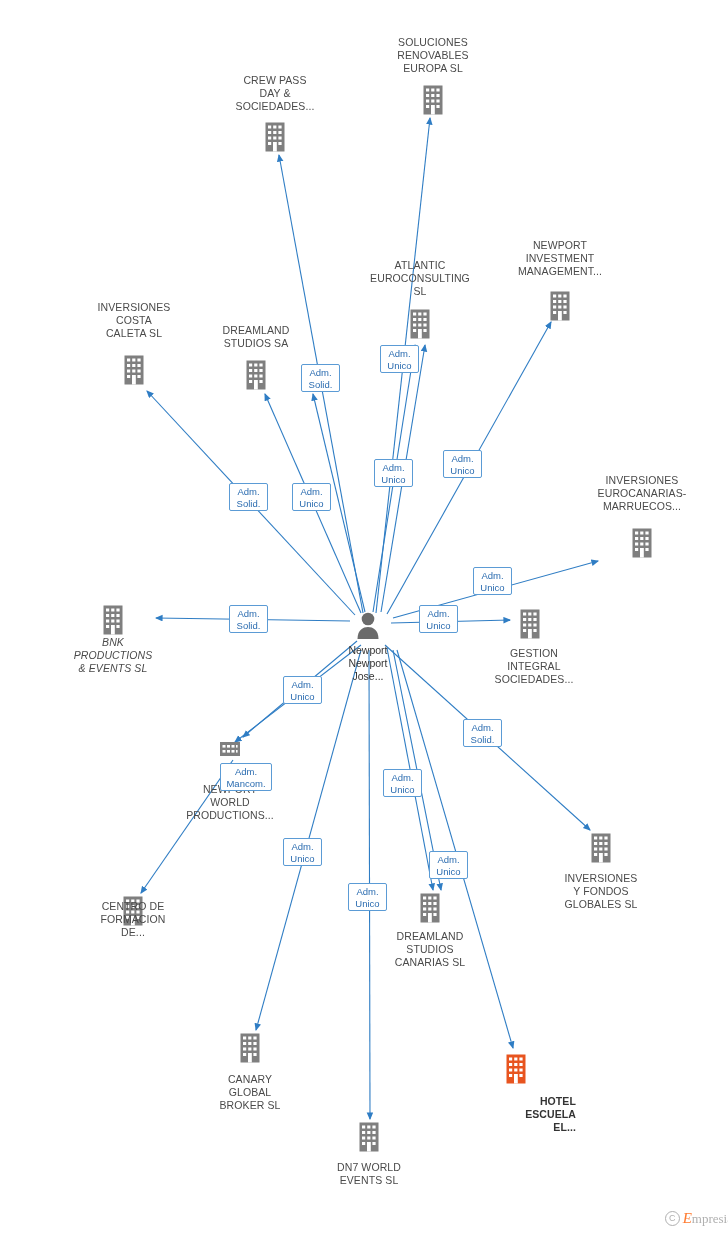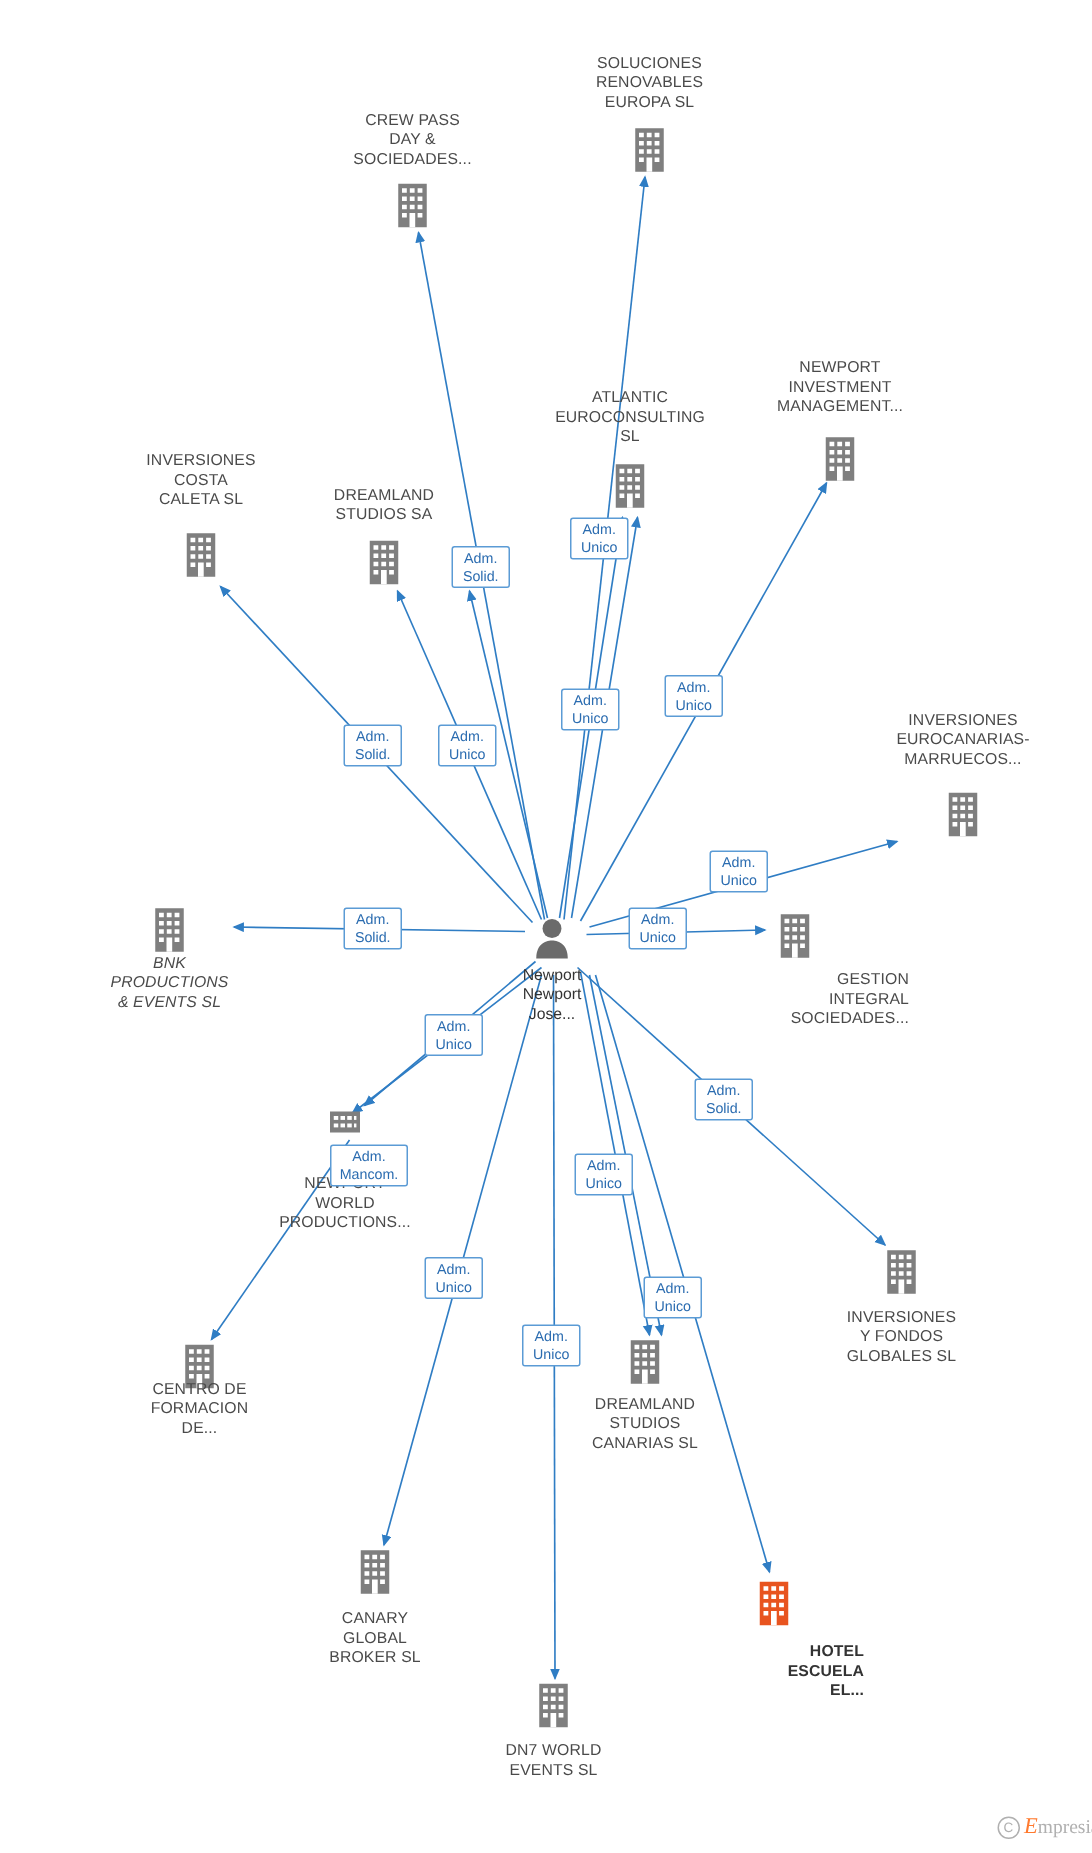--- a/index.html
+++ b/index.html
@@ -337,21 +337,21 @@
               <rect x="9.2" y="9" width="3.2" height="3"></rect>
               <rect x="14.4" y="9" width="3.2" height="3"></rect>
               <rect x="4" y="14.5" width="3.2" height="3"></rect>
               <rect x="9.2" y="14.5" width="3.2" height="3"></rect>
               <rect x="14.4" y="14.5" width="3.2" height="3"></rect>
               <rect x="4" y="20" width="3.2" height="3"></rect>
               <rect x="14.4" y="20" width="3.2" height="3"></rect>
               <rect x="9" y="20" width="3.8" height="9.5"></rect>
             </g>
           </svg></span>
-        <div class="label" style="position: absolute; left: 16px; width: 120px; top: 647px; text-align: right;">
+        <div class="label" style="position: absolute; left: 4px; width: 120px; top: 647px;">
           <div>GESTION</div>
           <div>INTEGRAL</div>
           <div>SOCIEDADES...</div>
         </div>
       </div>
       <div class="node" style="left: 217px; top: 0px; height: 0px;">
         <span class="icon-wrap" style="position: absolute; left: 0px; width: 120px; top: 735px;"><svg width="22" height="18" viewBox="0 0 22 18">
             <rect x="1" y="3" width="20" height="14" fill="#7f7f7f"></rect>
             <g fill="#ffffff">
               <rect x="3.5" y="6" width="3" height="2.6"></rect>
@@ -405,21 +405,21 @@
               <rect x="9.2" y="9" width="3.2" height="3"></rect>
               <rect x="14.4" y="9" width="3.2" height="3"></rect>
               <rect x="4" y="14.5" width="3.2" height="3"></rect>
               <rect x="9.2" y="14.5" width="3.2" height="3"></rect>
               <rect x="14.4" y="14.5" width="3.2" height="3"></rect>
               <rect x="4" y="20" width="3.2" height="3"></rect>
               <rect x="14.4" y="20" width="3.2" height="3"></rect>
               <rect x="9" y="20" width="3.8" height="9.5"></rect>
             </g>
           </svg></span>
-        <div class="label" style="position: absolute; left: 0px; width: 120px; top: 920px;">
+        <div class="label" style="position: absolute; left: 0px; width: 120px; top: 900px;">
           <div>CENTRO DE</div>
           <div>FORMACION</div>
           <div>DE...</div>
         </div>
       </div>
       <div class="node" style="left: 417px; top: 0px; height: 0px;">
         <span class="icon-wrap" style="position: absolute; left: 0px; width: 120px; top: 893px;"><svg width="22" height="30" viewBox="0 0 22 30">
             <rect x="1.5" y="0.5" width="19" height="29" fill="#7f7f7f"></rect>
             <g fill="#ffffff">
               <rect x="4" y="3.5" width="3.2" height="3"></rect>

